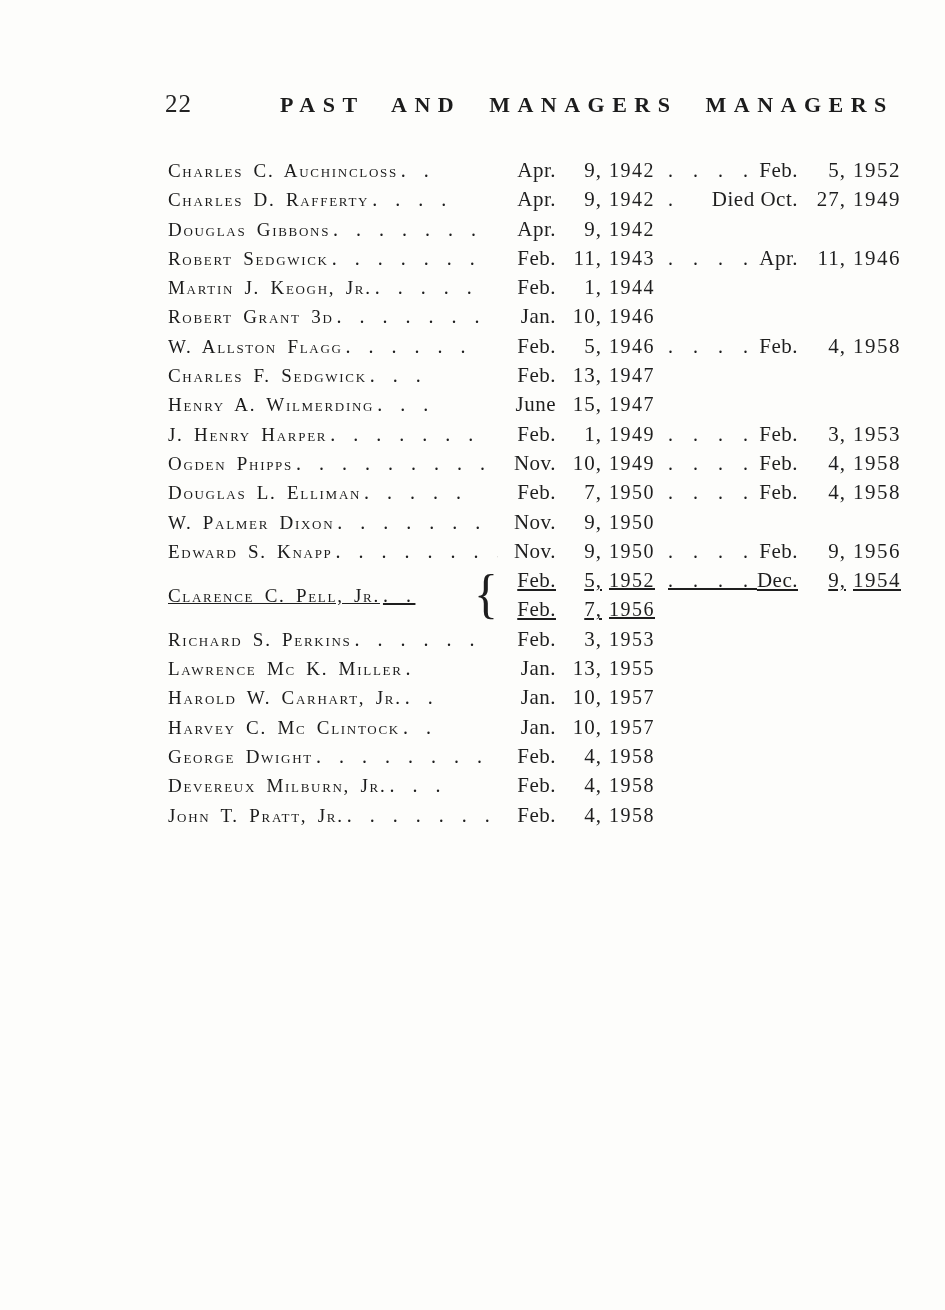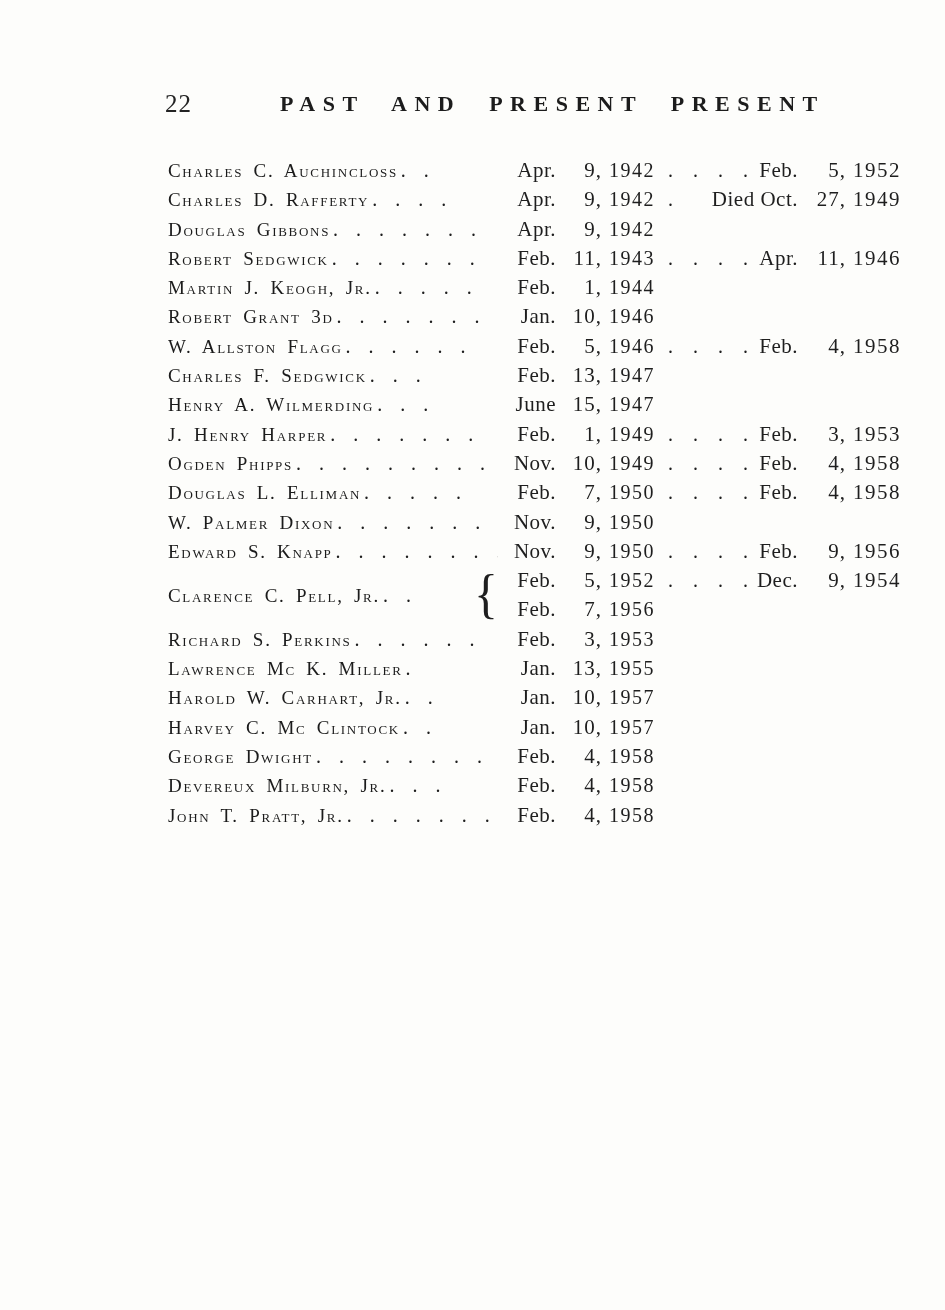--- a/index.html
+++ b/index.html
@@ -7,21 +7,21 @@
     position:relative;
     width:945px; height:1310px;
     margin:0 auto;
     background:#fdfdfb;
     font-family:"Liberation Serif", serif;
     color:#1e1e1e;
     overflow:hidden;
   }
   .header {
     position:absolute; top:90px; left:165px; right:80px;
-    display:flex; align-items:center;
+    display:flex; align-items:flex-end;
   }
   .pagenum { font-size:25px; letter-spacing:1px; color:#232323; }
   .title {
     font-size:22px; font-weight:700;
     letter-spacing:7.5px; word-spacing:15px;
     margin-left:88px; white-space:nowrap; color:#1c1c1c;
   }
   .list { position:absolute; top:156px; left:168px; width:742px; }
   .row {
     display:grid;
@@ -49,21 +49,21 @@
   .mid { display:flex; align-items:baseline; }
   .ld2 {
     flex:1; overflow:hidden; white-space:nowrap;
     font-size:20px; letter-spacing:4px; word-spacing:7px;
     padding-left:2px;
   }
   .m2 { font-size:21px; text-align:right; letter-spacing:0.5px; }
   .d2 { font-size:21px; text-align:right; letter-spacing:1px; }
   .y2 { font-size:21px; padding-left:7px; letter-spacing:1.5px; }
   
-  .row.pell { grid-template-columns: 330px 1fr; align-items:stretch; }
+  .row.pell { grid-template-columns: 330px 1fr; align-items:stretch;text-decoration:underline; }
   .pellname { position:relative; display:flex; align-items:center; padding-right:20px; }
   .pellname .ld { flex:1; }
   .brace {
     position:absolute; right:0; top:50%;
     transform:translateY(-52%) scaleY(1.08);
     font-size:50px; font-weight:400; color:#1e1e1e;
     line-height:1;
   }
   .pell-lines { display:block; }
   .subrow {
@@ -72,21 +72,21 @@
     align-items:baseline;
     line-height:29.3px;
   }
 </style>
 </head>
 <body>
 
 <div class="page">
   <div class="header">
     <span class="pagenum">22</span>
-    <span class="title">PAST AND PRESENT PRESENT</span>
+    <span class="title">PAST AND MANAGERS MANAGERS</span>
   </div>
   <div class="list" id="manager-list">
       <div class="row">
         <span class="cell name">
           <span class="nm">Charles C. Auchincloss</span>
           <span class="ld">. .</span>
         </span>
         <span class="cell m1">Apr.</span>
         <span class="cell d1">9,</span>
         <span class="cell y1">1942</span>

